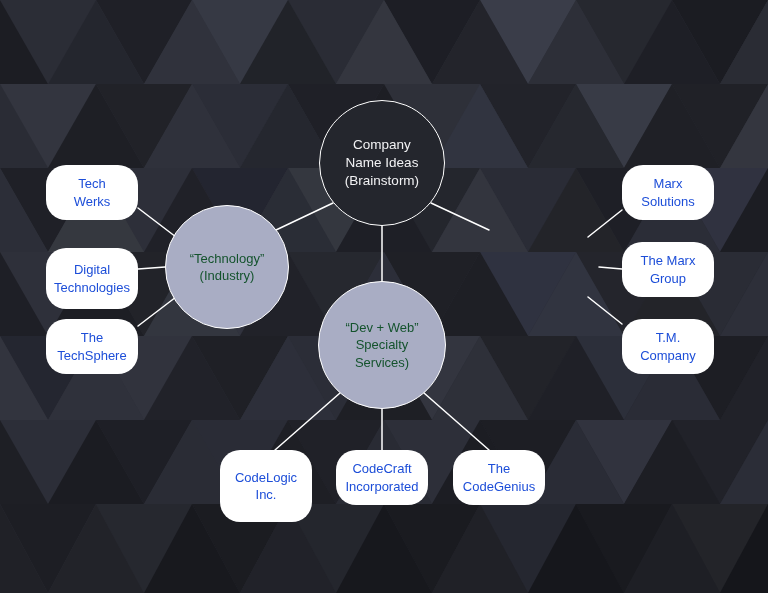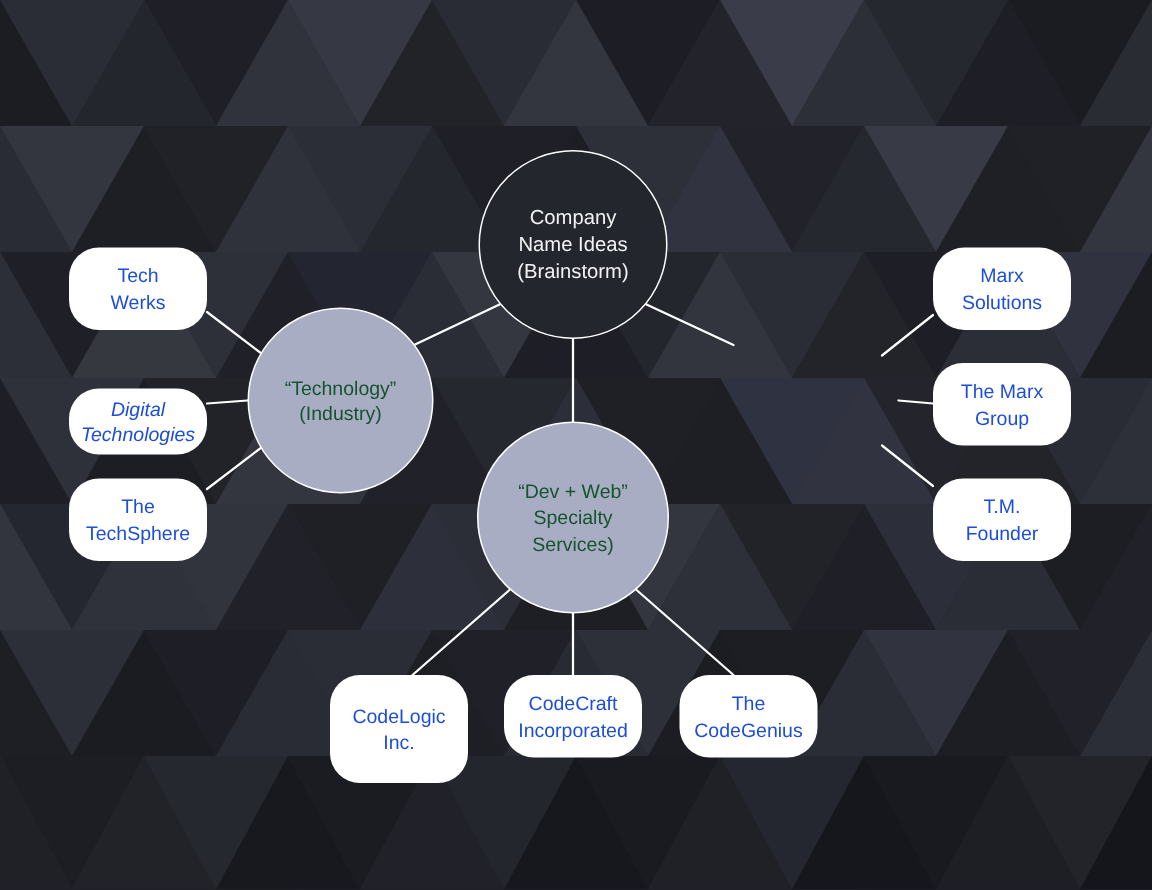--- a/index.html
+++ b/index.html
@@ -231,41 +231,41 @@
 
   <div class="node circle-node node-branch" id="node-branch-technology" style="left: 165px; top: 205px; width: 124px; height: 124px;">
     <span class="node-text">“Technology”
 (Industry)</span>
   </div>
 
   <div class="node leaf-node" id="node-leaf-tech-werks" style="left: 46px; top: 165px; width: 92px; height: 55px;">
     <span class="node-text">Tech
 Werks</span>
   </div>
-  <div class="node leaf-node" id="node-leaf-digital-technologies" style="left: 46px; top: 259px; width: 92px; height: 44px; font-style: italic;">
+  <div class="node leaf-node" id="node-leaf-digital-technologies" style="left: 46px; top: 248px; width: 92px; height: 61px;">
     <span class="node-text">Digital
 Technologies</span>
   </div>
   <div class="node leaf-node" id="node-leaf-the-techsphere" style="left: 46px; top: 319px; width: 92px; height: 55px;">
     <span class="node-text">The
 TechSphere</span>
   </div>
 
 
   <div class="node leaf-node" id="node-leaf-marx-solutions" style="left: 622px; top: 165px; width: 92px; height: 55px; border-radius: 21px;">
     <span class="node-text">Marx
 Solutions</span>
   </div>
   <div class="node leaf-node" id="node-leaf-the-marx-group" style="left: 622px; top: 242px; width: 92px; height: 55px;">
     <span class="node-text">The Marx
 Group</span>
   </div>
   <div class="node leaf-node" id="node-leaf-tm-systems" style="left: 622px; top: 319px; width: 92px; height: 55px;">
     <span class="node-text">T.M.
-Founder</span>
+Company</span>
   </div>
 
   <div class="node circle-node node-branch" id="node-branch-dev-web" style="left: 318px; top: 281px; width: 128px; height: 128px;">
     <span class="node-text">“Dev + Web”
 Specialty
 Services)</span>
   </div>
 
   <div class="node leaf-node" id="node-leaf-codelogic-inc" style="left: 220px; top: 450px; width: 92px; height: 72px;">
     <span class="node-text">CodeLogic

